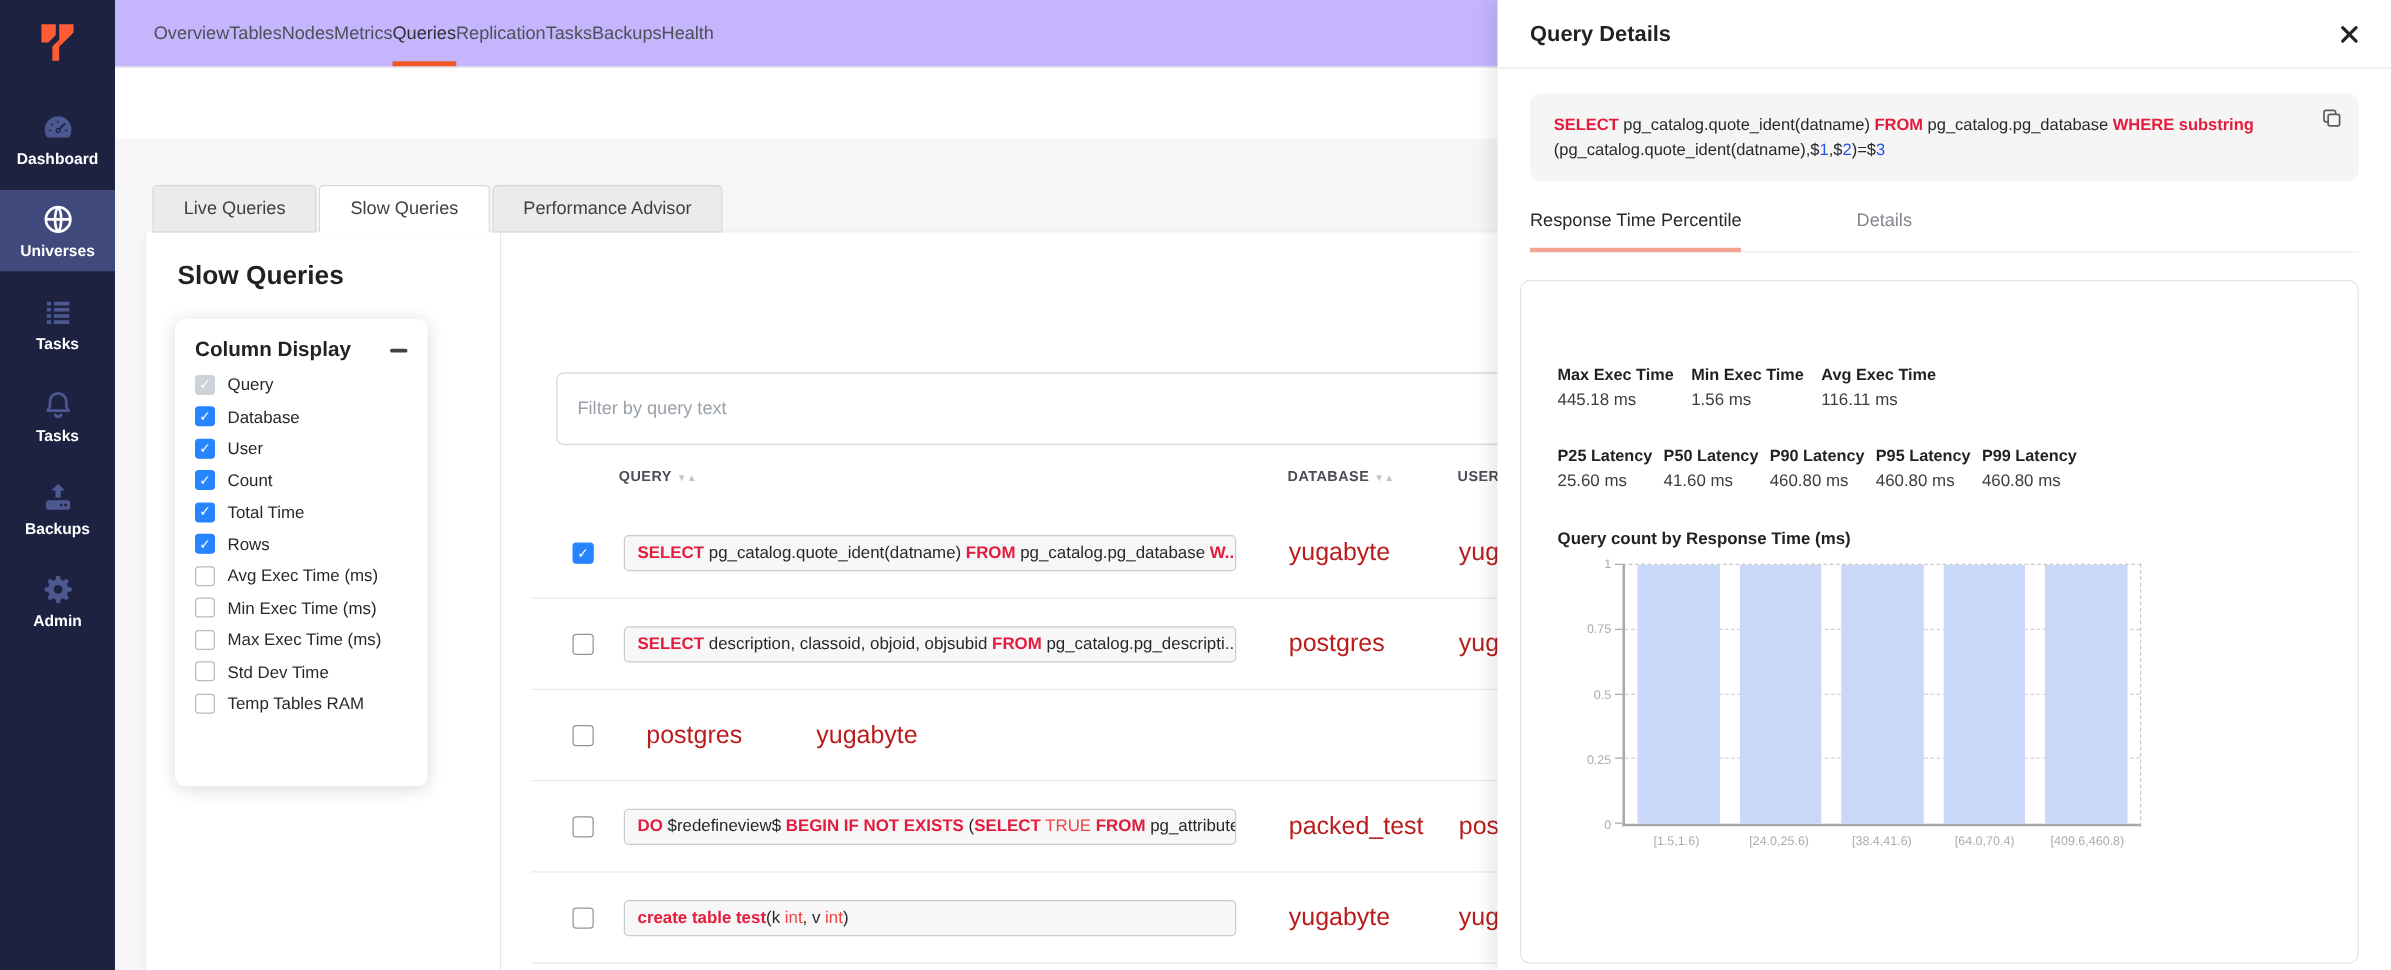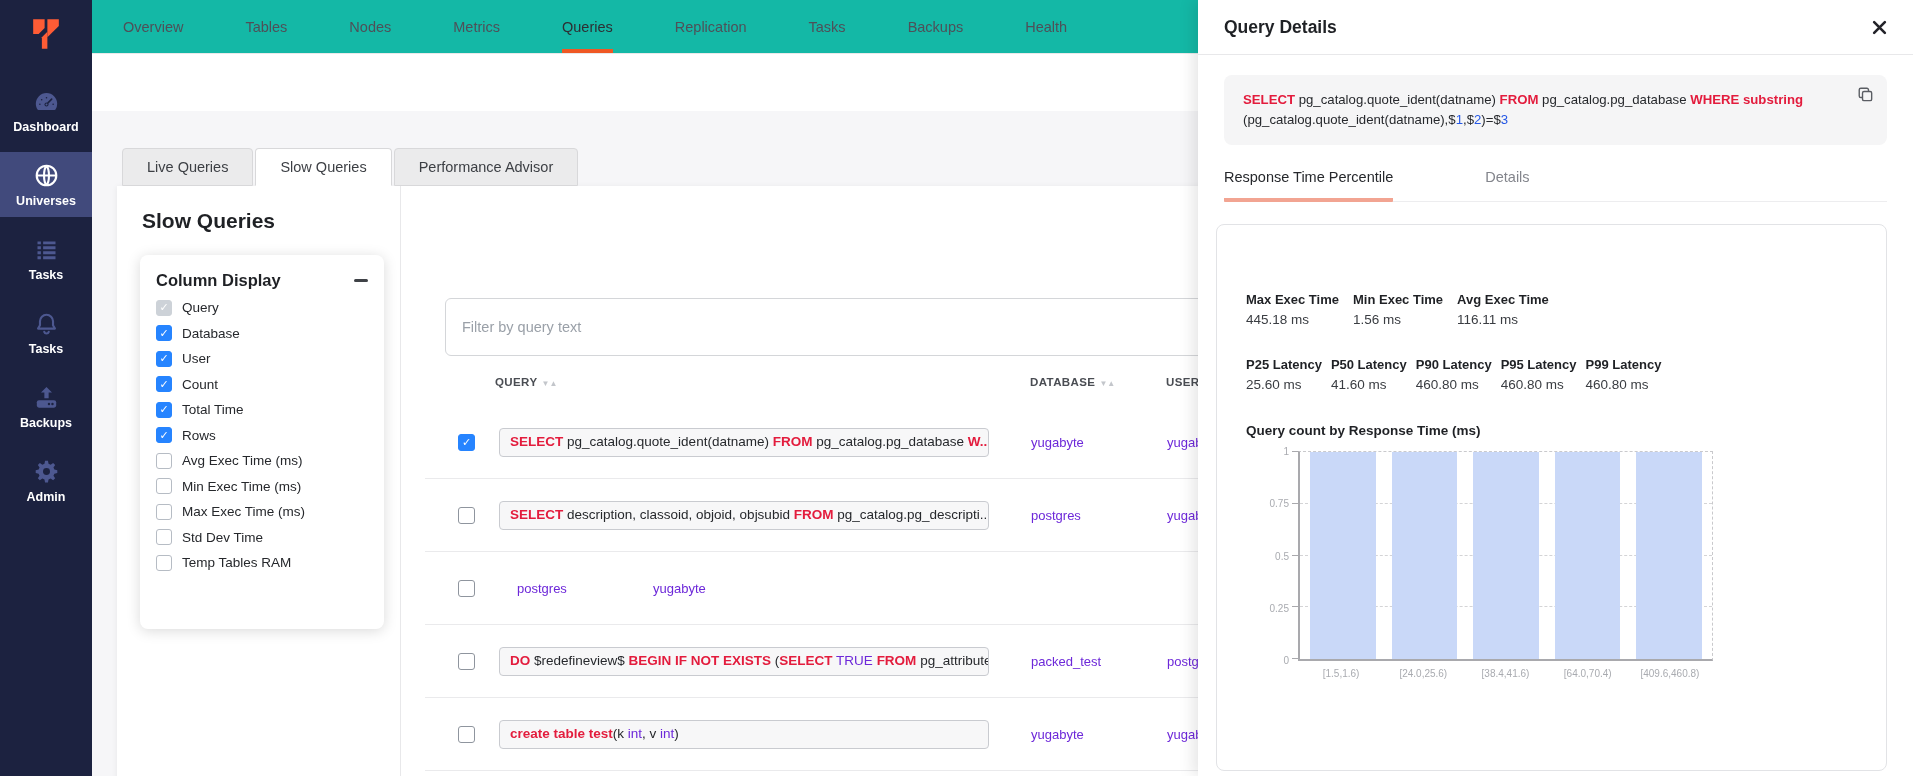--- a/index.html
+++ b/index.html
@@ -14,35 +14,35 @@
   .side-item.active { background:#414a7c; }
   .side-icon { display:block; height:27px; color:#4d5890; }
   .side-item.active .side-icon { color:#ffffff; }
   .side-label { display:block; margin-top:5px; font-size:12.5px; font-weight:600; color:#fff; }
 
   
   .main { position:absolute; left:92px; top:0; width:1821px; height:776px; }
   .top { height:57px; background:#fff; display:flex; align-items:center; padding-left:25px; }
   .u-title { font-size:27px; font-weight:700; letter-spacing:-0.3px; color:#1f2125; }
   .status { display:flex; align-items:center; gap:6px; margin-left:26px; color:#22a146; font-weight:700; font-size:17px; }
-  .navtabs { height:54px; background:#14b8a6; border-bottom:1px solid #e9e9ea; display:flex; gap:62px; padding-left:31px; }
+  .navtabs { height:54px; background:#c4b5fd; border-bottom:1px solid #e9e9ea; display:flex; padding-left:31px; }
   .navtab { display:flex; align-items:center; font-size:14.5px; color:#4e5058; border-bottom:4px solid transparent; padding-top:4px; cursor:pointer; }
   .navtab.active { color:#2d2f33; border-bottom-color:#ef5824; }
 
   .content { position:absolute; top:111px; left:0; right:0; height:665px; background:#f6f6f8; }
   .subtabs { position:absolute; top:37px; left:30px; display:flex; z-index:6; }
   .subtab { padding:0 24px; height:38px; display:flex; align-items:center; font-size:14.5px; color:#3c3f44;
             background:#ebebec; border:1px solid #d8d8da; margin-right:2px; border-radius:4px 4px 0 0; cursor:pointer; }
   .subtab.active { background:#fff; border-bottom-color:#fff; }
 
   .card { position:absolute; top:75px; left:25px; right:0; bottom:-6px; background:#fff; box-shadow:0 1px 6px rgba(0,0,0,.07); z-index:5; }
   .section-title { font-size:21px; font-weight:700; margin:23px 0 0 25px; color:#1f2125; }
 
   
-  .coldisplay { position:absolute; left:23px; top:69px; width:244px; background:#fff; border-radius:8px;
+  .coldisplay { position:absolute; left:23px; top:69px; width:202px; background:#fff; border-radius:8px;
                 box-shadow:0 2px 14px rgba(0,0,0,.15); padding:16px 16px 58px; z-index:4; }
   .cd-head { display:flex; justify-content:space-between; align-items:center; }
   .cd-title { font-size:16.5px; font-weight:700; color:#1f2125; }
   .minus { width:14px; height:3px; background:#3f4247; border-radius:2px; cursor:pointer; }
   .cd-opt { display:flex; align-items:center; gap:10px; margin-top:9.5px; font-size:13.5px; color:#26282c; cursor:pointer; }
   .cb { width:16px; height:16px; border-radius:3px; border:1.5px solid #b6bcc4; background:#fff; flex:0 0 auto;
         display:flex; align-items:center; justify-content:center; font-size:11px; font-weight:700; color:#fff; cursor:pointer; }
   .cb.checked { background:#2684ff; border-color:#2684ff; }
   .cb.checked.disabled { background:#cdd2d8; border-color:#cdd2d8; }
 
@@ -55,25 +55,25 @@
   .filter::placeholder { color:#9aa0a8; }
   .thead { position:absolute; top:184px; left:0; right:0; height:30px; }
   .th { position:absolute; top:6px; font-size:11.5px; font-weight:700; letter-spacing:.4px; color:#4a4d53; cursor:pointer; }
   .sort { font-size:8px; color:#c3c6cb; margin-left:4px; letter-spacing:0; }
   .tbody { position:absolute; top:220px; left:0; right:0; }
   .trow { height:73px; display:flex; align-items:center; border-bottom:1px solid #eaeaec; margin-left:25px; }
   .rowcb { width:17px; height:17px; margin-left:33px; border-color:#8f959e; }
   .rowcb.checked { border-color:#2684ff; }
   .chip { margin-left:24px; width:490px; height:29px; background:#f7f7f8; border:1px solid #c9cbd0; border-radius:4px;
           padding:5px 10px; font-size:13.5px; white-space:nowrap; overflow:hidden; color:#26282c; cursor:pointer; }
-  .cell { font-size:13px; color:#6d28d9; white-space:nowrap; overflow:hidden; }
+  .cell { font-size:20px; color:#b91c1c; white-space:nowrap; overflow:hidden; }
   .db { margin-left:42px; width:136px; }
   .user { width:200px; }
   .q-kw { color:#e31c3d; font-weight:700; }
-  .q-val { color:#6d28d9; }
+  .q-val { color:#ef4444; }
   .q-num { color:#2457e6; }
 
   
   .panel { position:absolute; left:1198px; top:0; width:715px; height:776px; background:#fff;
            box-shadow:-5px 0 14px rgba(0,0,0,.10); z-index:40; }
   .p-head { height:55px; display:flex; align-items:center; justify-content:space-between; padding:0 26px; border-bottom:1px solid #e8e8ea; }
   .p-title { font-size:17.5px; font-weight:700; color:#1f2125; }
   .close { cursor:pointer; display:flex; }
   .sqlbox { margin:20px 26px 0; background:#f5f5f6; border-radius:8px; padding:15px 44px 15px 19px; position:relative;
             font-size:13.2px; line-height:20px; color:#26282c; }

